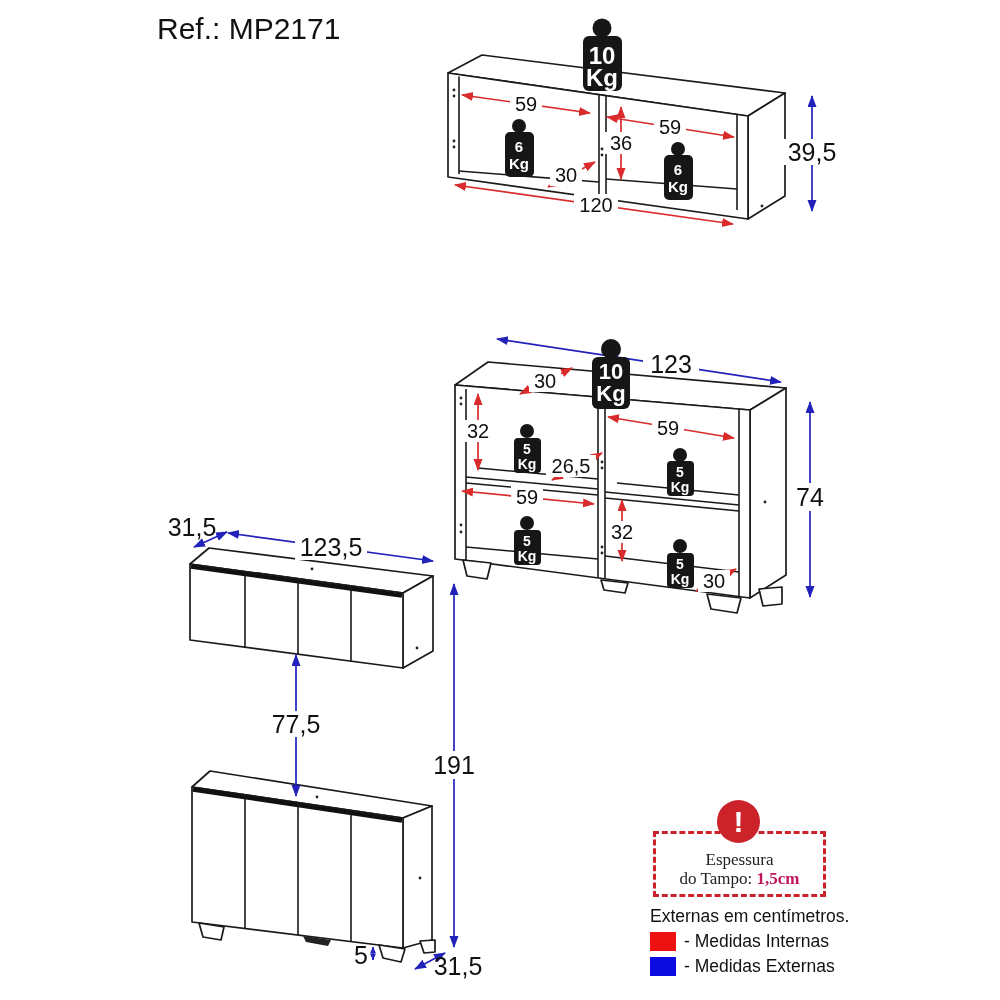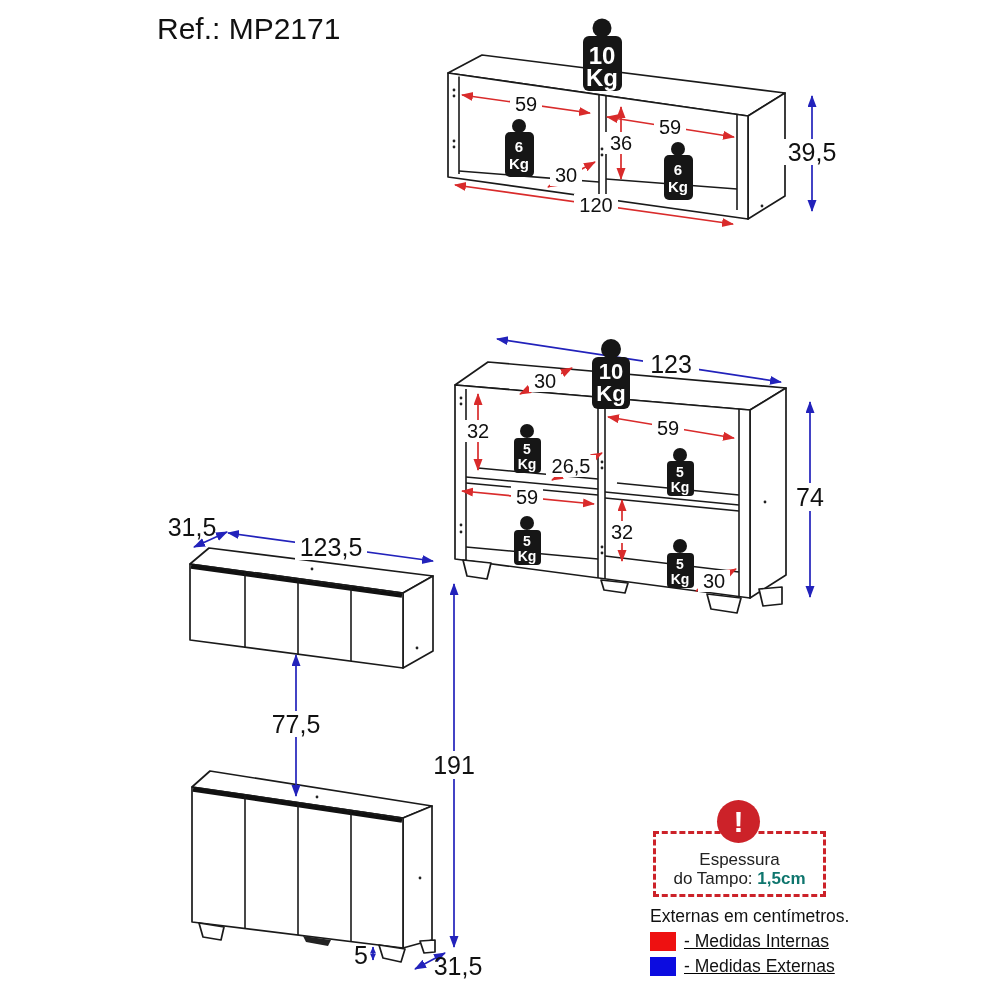--- a/index.html
+++ b/index.html
@@ -20,28 +20,28 @@
   .wt{fill:#161616;}
   .wt-lg{font-size:24px;font-weight:bold;fill:#fff;text-anchor:middle;}
   .wt-md{font-size:22px;font-weight:bold;fill:#fff;text-anchor:middle;}
   .wt-sm{font-size:15px;font-weight:bold;fill:#fff;text-anchor:middle;}
   .wt-xs{font-size:14px;font-weight:bold;fill:#fff;text-anchor:middle;}
   .dot{fill:#222;}
   
   .warn-box{position:absolute;left:653px;top:831px;width:173px;height:66px;
             border:3px dashed #cc2229;background:#fff;box-sizing:border-box;
             display:flex;flex-direction:column;justify-content:flex-end;align-items:center;
-            padding-bottom:6px;}
+            padding-bottom:6px;font-family:Liberation Serif, serif;}
   .warn-line{font-size:17px;color:#222;line-height:19px;text-align:center;}
-  .warn-val{color:#0f766e;font-weight:bold;}
+  .warn-val{color:#be185d;font-weight:bold;}
   .warn-icon{position:absolute;left:717px;top:800px;width:43px;height:43px;border-radius:50%;
              background:#cc2229;color:#fff;font-weight:bold;font-size:30px;
              display:flex;align-items:center;justify-content:center;z-index:3;}
   .units-note{position:absolute;left:650px;top:906px;font-size:17.5px;color:#111;}
-  .legend-row{position:absolute;display:flex;align-items:center;gap:8px;text-decoration:underline;}
+  .legend-row{position:absolute;display:flex;align-items:center;gap:8px;}
   .legend-row.internal{left:650px;top:931px;}
   .legend-row.external{left:650px;top:956px;align-items:center;}
   .swatch{width:26px;height:19px;display:inline-block;}
   .swatch.red{background:#ee1111;}
   .swatch.blue{background:#0c0ce0;}
   .legend-label{font-size:17.5px;color:#111;}
 </style>
 </head>
 <body>
 

